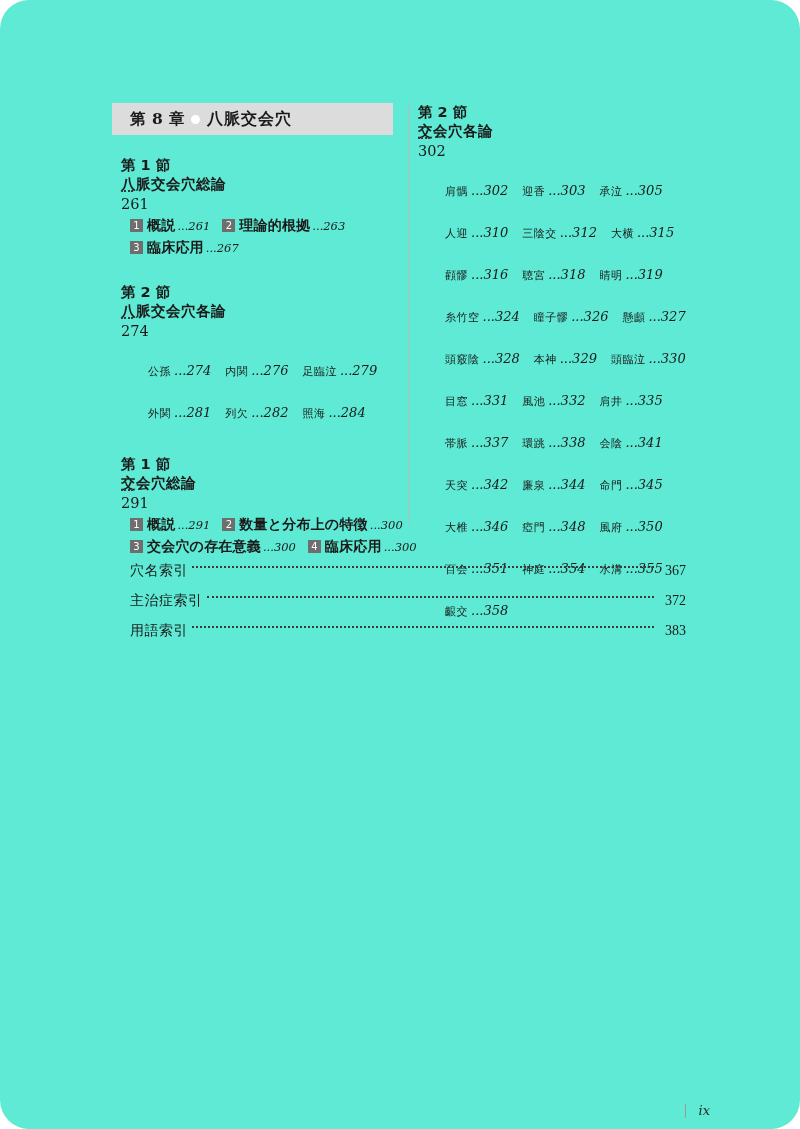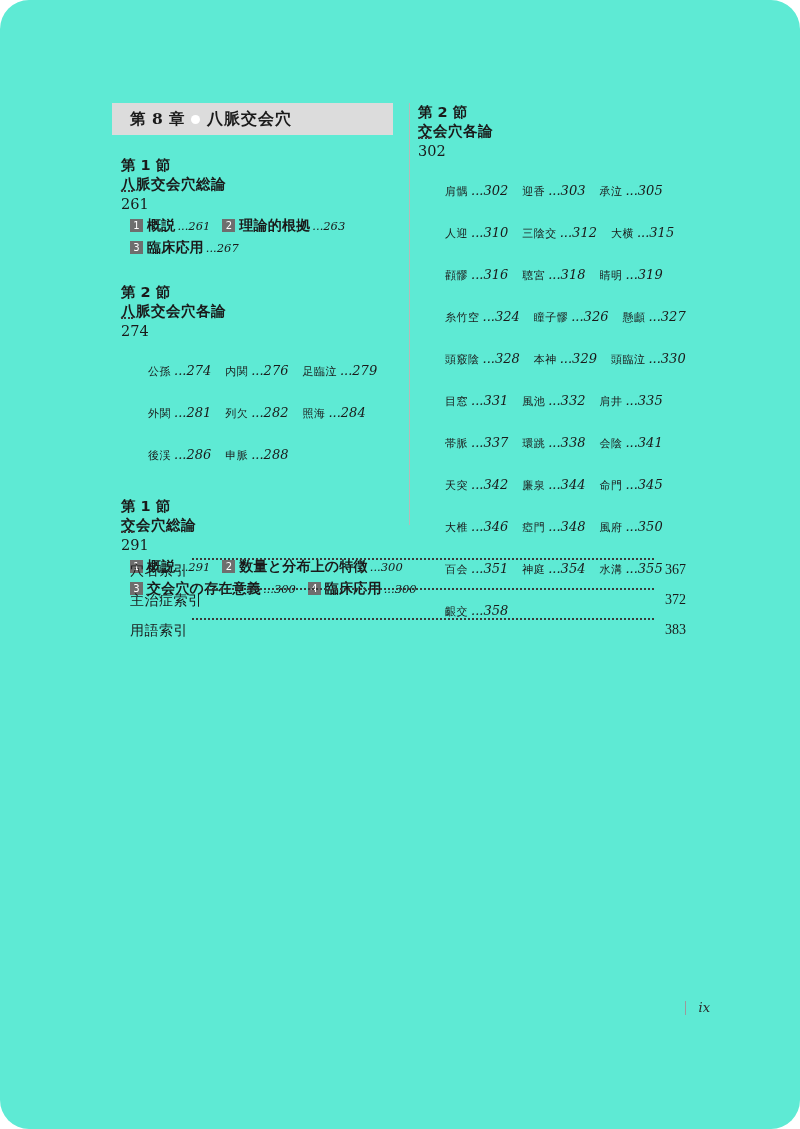--- a/index.html
+++ b/index.html
@@ -191,21 +191,21 @@
 
   
   .index-block {
     position: absolute;
     left: 130px;
     top: 562px;
     width: 556px;
   }
   .index-row {
     display: flex;
-    align-items: flex-start;
+    align-items: center;
     font-size: 14px;
     margin-bottom: 12px;
     white-space: nowrap;
   }
   .index-row .idx-label {
     letter-spacing: 0.5px;
   }
   .index-row .leader {
     flex: 1 1 auto;
     margin: 0 6px 0 4px;
@@ -217,21 +217,21 @@
     font-size: 14px;
     min-width: 26px;
     text-align: right;
     font-family: Liberation Serif, serif;
   }
 
   
   .footer {
     position: absolute;
     left: 0;
-    top: 1000px;
+    top: 1103px;
     width: 800px;
     display: flex;
     justify-content: flex-end;
     align-items: center;
     padding-right: 90px;
     box-sizing: border-box;
   }
   .footer .rule {
     width: 1px;
     height: 14px;
@@ -315,30 +315,20 @@
                   <span class="point-name">外関</span>
                   <span class="point-page">...281</span>
                 </div>
                 <div class="point">
                   <span class="point-name">列欠</span>
                   <span class="point-page">...282</span>
                 </div>
                 <div class="point">
                   <span class="point-name">照海</span>
                   <span class="point-page">...284</span>
-                </div>
-              </div>
-              <div class="point-row">
-                <div class="point">
-                  <span class="point-name">後渓</span>
-                  <span class="point-page">...286</span>
-                </div>
-                <div class="point">
-                  <span class="point-name">申脈</span>
-                  <span class="point-page">...288</span>
                 </div>
               </div>
             </div>
           </div>
         </div>
         <div class="chapter-block">
           <div class="section gap-after-section">
             <div class="section-head">
               <span class="sec-num">第 1 節</span>
               <span class="sec-title">交会穴総論</span>

